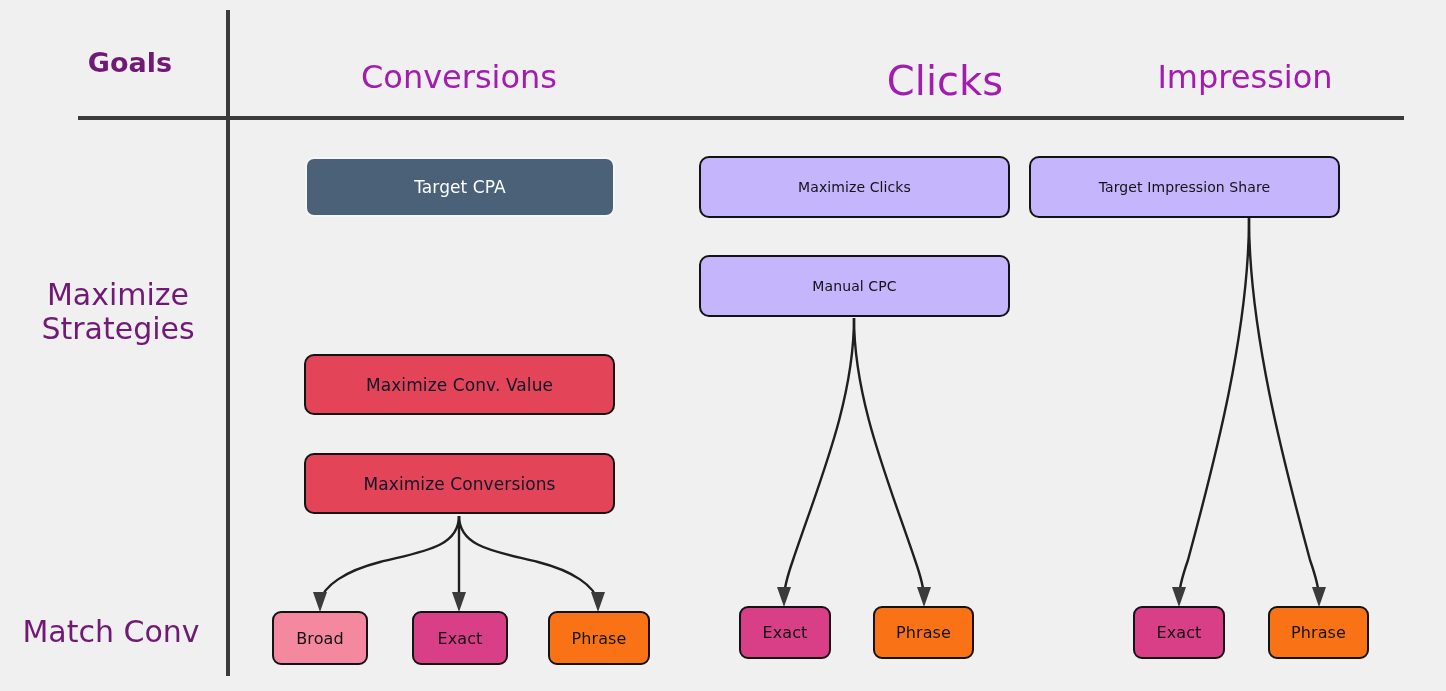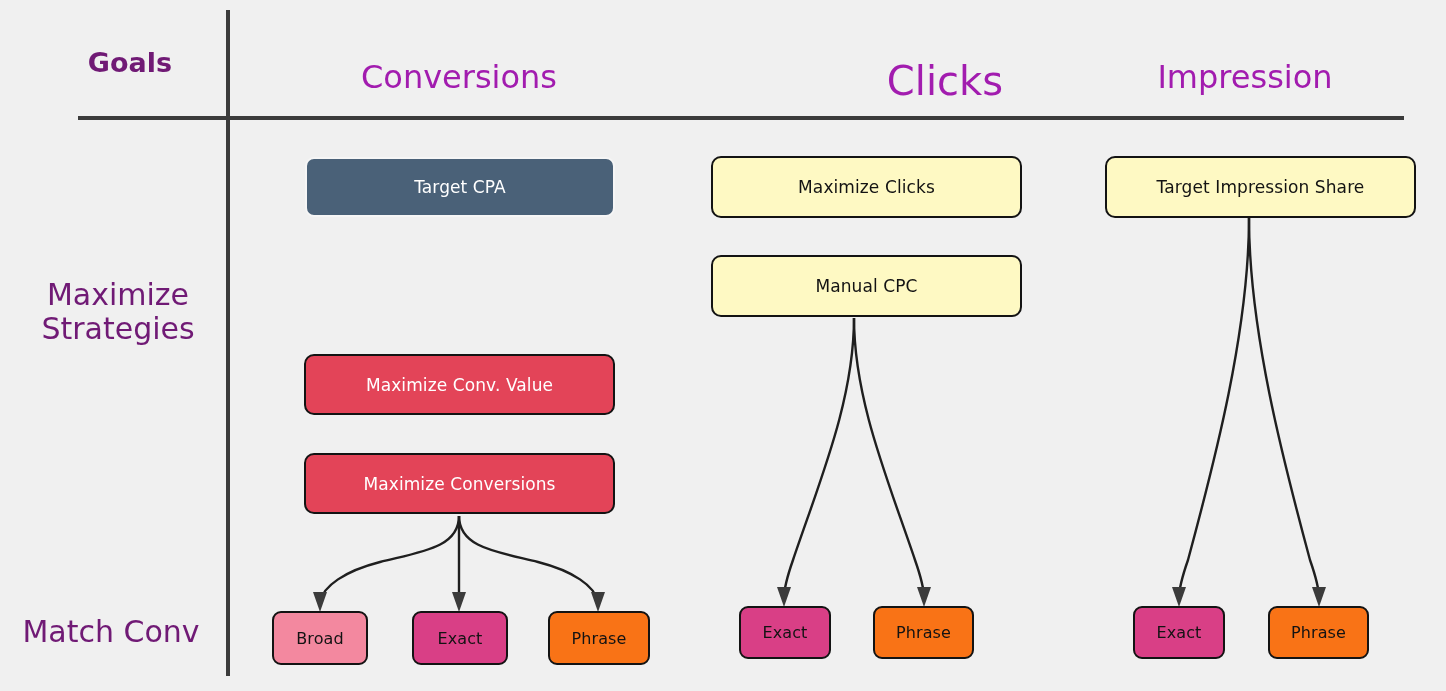--- a/index.html
+++ b/index.html
@@ -64,29 +64,28 @@
   .node.slate {
     background: #4a6178;
     border: 2px solid #f6f6f6;
     color: #ffffff;
     font-size: 17px;
     border-radius: 9px;
   }
   .node.crimson {
     background: #e34458;
     border: 2.5px solid #131313;
-    color: #ffffff;
+    color: #0f172a;
     font-size: 17px;
   }
   .node.purple {
-    background: #fef9c3;
+    background: #c4b5fd;
     border: 2.5px solid #131313;
     color: #131313;
-    font-size: 17px;
-    margin-left: 12px;
+    font-size: 14px;
   }
   .node.match {
     border: 2.5px solid #131313;
     color: #131313;
     font-size: 16px;
     border-radius: 9px;
   }
   .node.match.broad  { background: #f3889f; }
   .node.match.exact  { background: #d93f86; }
   .node.match.phrase { background: #f97316; }
@@ -166,19 +165,19 @@
   <div class="node match phrase" style="left:548px; top:611px; width:102px; height:54px;">Phrase</div>
 
   <div class="node purple" style="left:699px; top:156px; width:311px; height:62px;">Maximize Clicks</div>
 
   <div class="node purple" style="left:699px; top:255px; width:311px; height:62px;">Manual CPC</div>
 
   <div class="node match exact" style="left:739px; top:606px; width:92px; height:53px;">Exact</div>
 
   <div class="node match phrase" style="left:873px; top:606px; width:101px; height:53px;">Phrase</div>
 
-  <div class="node purple" style="left:1093px; top:156px; width:311px; height:62px;">Target Impression Share</div>
+  <div class="node purple" style="left:1029px; top:156px; width:311px; height:62px;">Target Impression Share</div>
 
   <div class="node match exact" style="left:1133px; top:606px; width:92px; height:53px;">Exact</div>
 
   <div class="node match phrase" style="left:1268px; top:606px; width:101px; height:53px;">Phrase</div>
 
 </div>
 
 </body></html>

